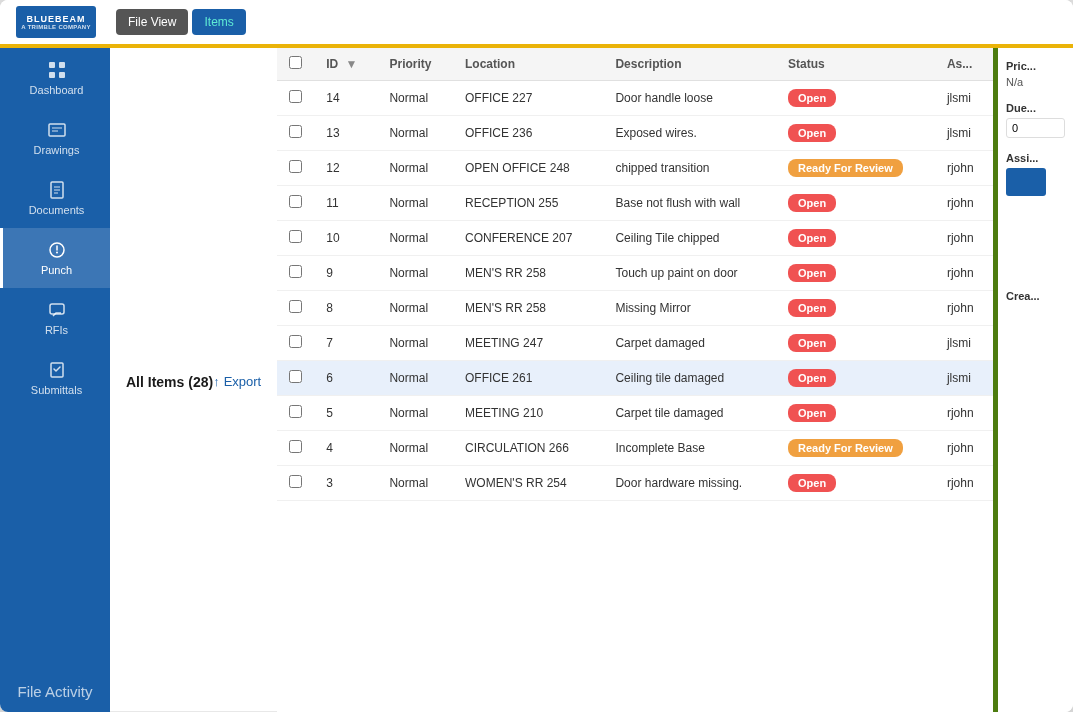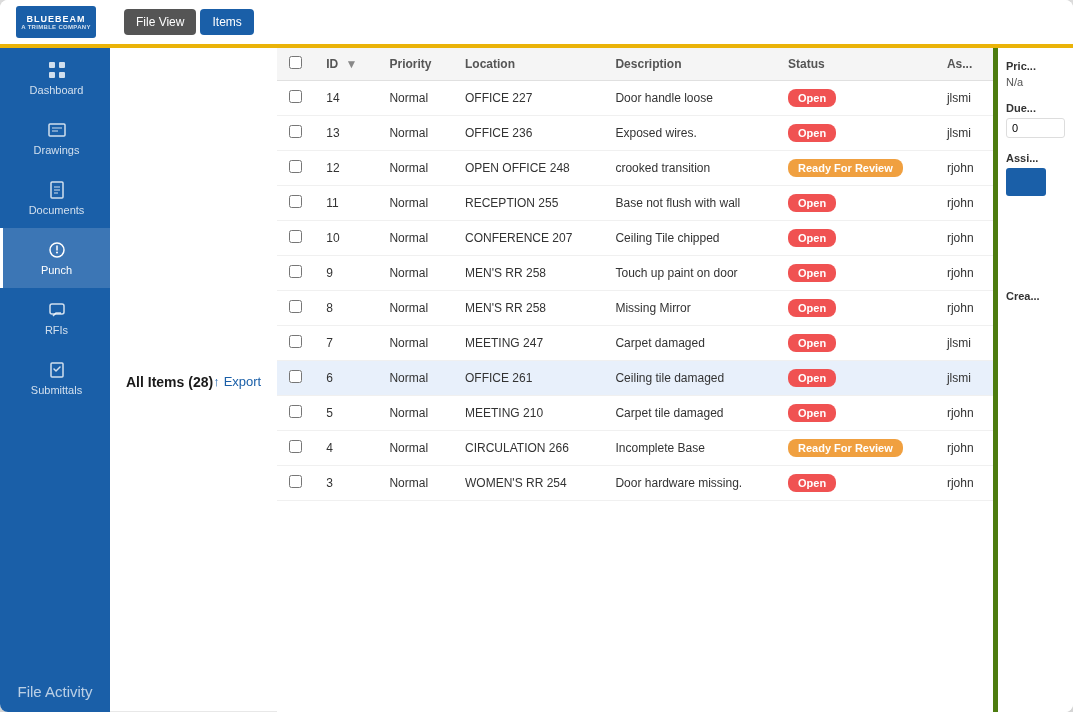--- a/index.html
+++ b/index.html
@@ -57,25 +57,24 @@
     }
     .file-view-btn {
       background: #555;
       color: #fff;
       border: none;
       padding: 6px 12px;
       border-radius: 4px;
       font-size: 12px;
       cursor: pointer;
       margin-right: 4px;
-      margin-left: 8px;
     }
     .items-btn {
       background: #1a5fa8;
-      color: #ffffff;
+      color: #5eead4;
       border: none;
       padding: 6px 12px;
       border-radius: 4px;
       font-size: 12px;
       cursor: pointer;
     }
 
     
     .main-layout {
       display: flex;
@@ -357,21 +356,21 @@
     </td>
     <td>jlsmi</td>
   </tr>
               <tr>
     <td class="checkbox-cell">
       <input type="checkbox" style="">
     </td>
     <td>12</td>
     <td>Normal</td>
     <td>OPEN OFFICE 248</td>
-    <td>crooked transition</td>
+    <td>chipped transition</td>
     <td>
       <span class="status-badge status-review">Ready For Review</span>
     </td>
     <td>rjohn</td>
   </tr>
               <tr>
     <td class="checkbox-cell">
       <input type="checkbox" style="">
     </td>
     <td>11</td>

